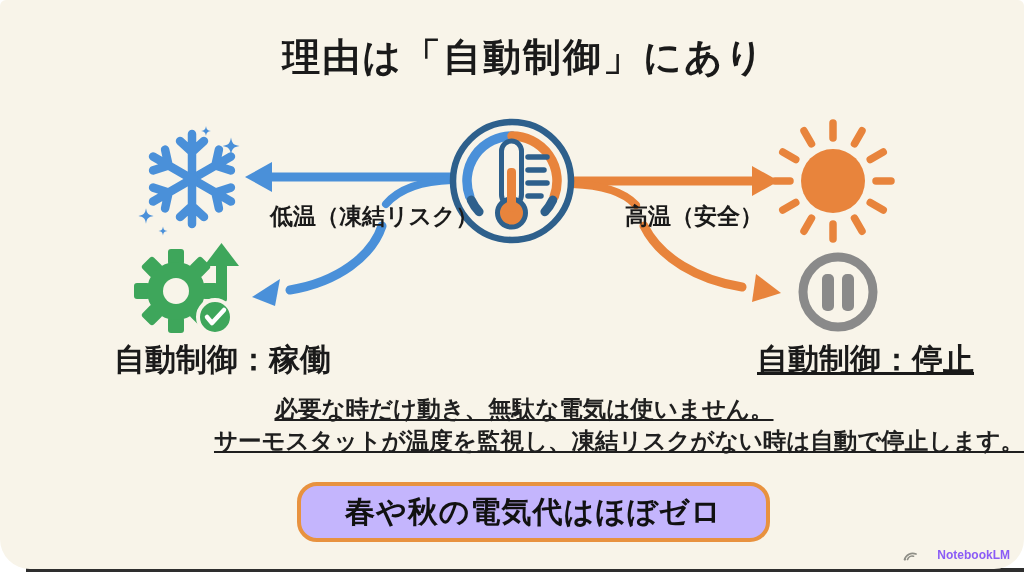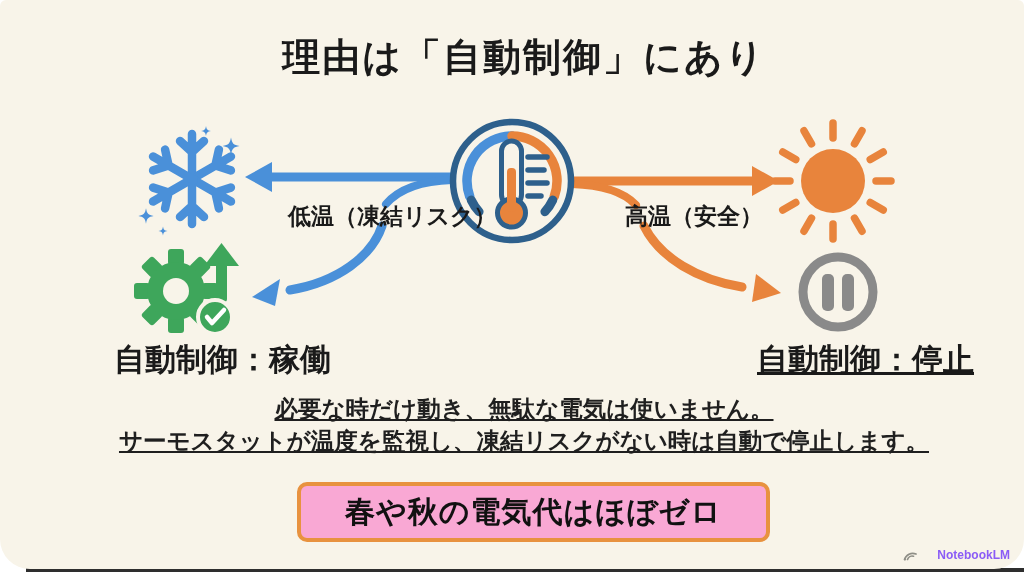--- a/index.html
+++ b/index.html
@@ -7,22 +7,22 @@
   .stage{position:relative;width:1024px;height:572px;overflow:hidden;background:#ffffff;}
   .bottom-strip{position:absolute;left:26px;right:0;bottom:0;height:4px;background:#2e2e2e;}
   .card{position:absolute;left:0;top:0;width:1024px;height:569px;background:#F8F4E9;
         border-radius:6px 6px 30px 30px;}
   .abs{position:absolute;margin-left:24px;}
   .title{top:32px;left:0;right:0;text-align:center;font-size:38px;font-weight:800;
          color:#1a1a1a;letter-spacing:2px;}
   .cond-label{font-size:23px;font-weight:700;color:#1a1a1a;white-space:nowrap;}
   .res-label{font-size:31px;font-weight:700;color:#1a1a1a;width:200px;text-align:center;white-space:nowrap;}
   .desc{left:0;right:0;text-align:center;font-size:23.5px;font-weight:600;color:#1f1f1f;text-decoration:underline;}
-  .callout{left:273px;top:482px;width:465px;height:52px;background:#f9a8d4;
-           border:4px solid #E8923F;border-radius:10px;display:flex;align-items:center;
+  .callout{left:273px;top:482px;width:465px;height:52px;background:#c4b5fd;
+           border:4px solid #E8923F;border-radius:20px;display:flex;align-items:center;
            justify-content:center;font-size:30px;font-weight:800;color:#111;letter-spacing:1px;}
   .watermark{right:14px;bottom:7px;display:flex;align-items:center;gap:20px;
              color:#8b5cf6;font-size:12px;font-weight:600;}
 </style>
 </head>
 <body>
 
 <div class="stage">
   <div class="bottom-strip"></div>
   <div class="card">
@@ -136,28 +136,28 @@
         </g>
       </g>
 
       <g>
         <circle cx="838" cy="292" r="35" fill="none" stroke="#8A8A8A" stroke-width="9"></circle>
         <rect x="822" y="274" width="12" height="37" rx="5" fill="#8A8A8A"></rect>
         <rect x="842" y="274" width="12" height="37" rx="5" fill="#8A8A8A"></rect>
       </g>
     </svg>
 
-    <div class="abs cond-label" style="left:264px;top:201px;">低温（凍結リスク）</div>
+    <div class="abs cond-label" style="left:246px;top:201px;">低温（凍結リスク）</div>
     <div class="abs cond-label" style="left:601px;top:201px;">高温（安全）</div>
 
     <div class="abs res-label" style="left:90px;top:339px;">自動制御：稼働</div>
     <div class="abs res-label" style="left:733px;top:339px;text-decoration:underline;">自動制御：停止</div>
 
     <div class="abs desc" style="top:393px;">必要な時だけ動き、無駄な電気は使いません。</div>
-    <div class="abs desc" style="top:425px;">サーモスタットが温度を監視し、凍結リスクがない時は自動で停止します。</div>
+    <div class="abs desc" style="top:425px;text-align:right;">サーモスタットが温度を監視し、凍結リスクがない時は自動で停止します。</div>
 
     <div class="abs callout">
       <span>春や秋の電気代はほぼゼロ</span>
     </div>
 
     <div class="abs watermark">
       <svg width="14" height="12" viewBox="0 0 14 12">
         <path d="M1.5,10.5 A8.5,8.5 0 0 1 13,5" stroke="#8E8E86" stroke-width="1.7" fill="none" stroke-linecap="round"></path>
         <path d="M4.5,10.5 A5,5 0 0 1 10.5,7.2" stroke="#8E8E86" stroke-width="1.7" fill="none" stroke-linecap="round"></path>
         <circle cx="2" cy="10.5" r="1" fill="#8E8E86"></circle>

